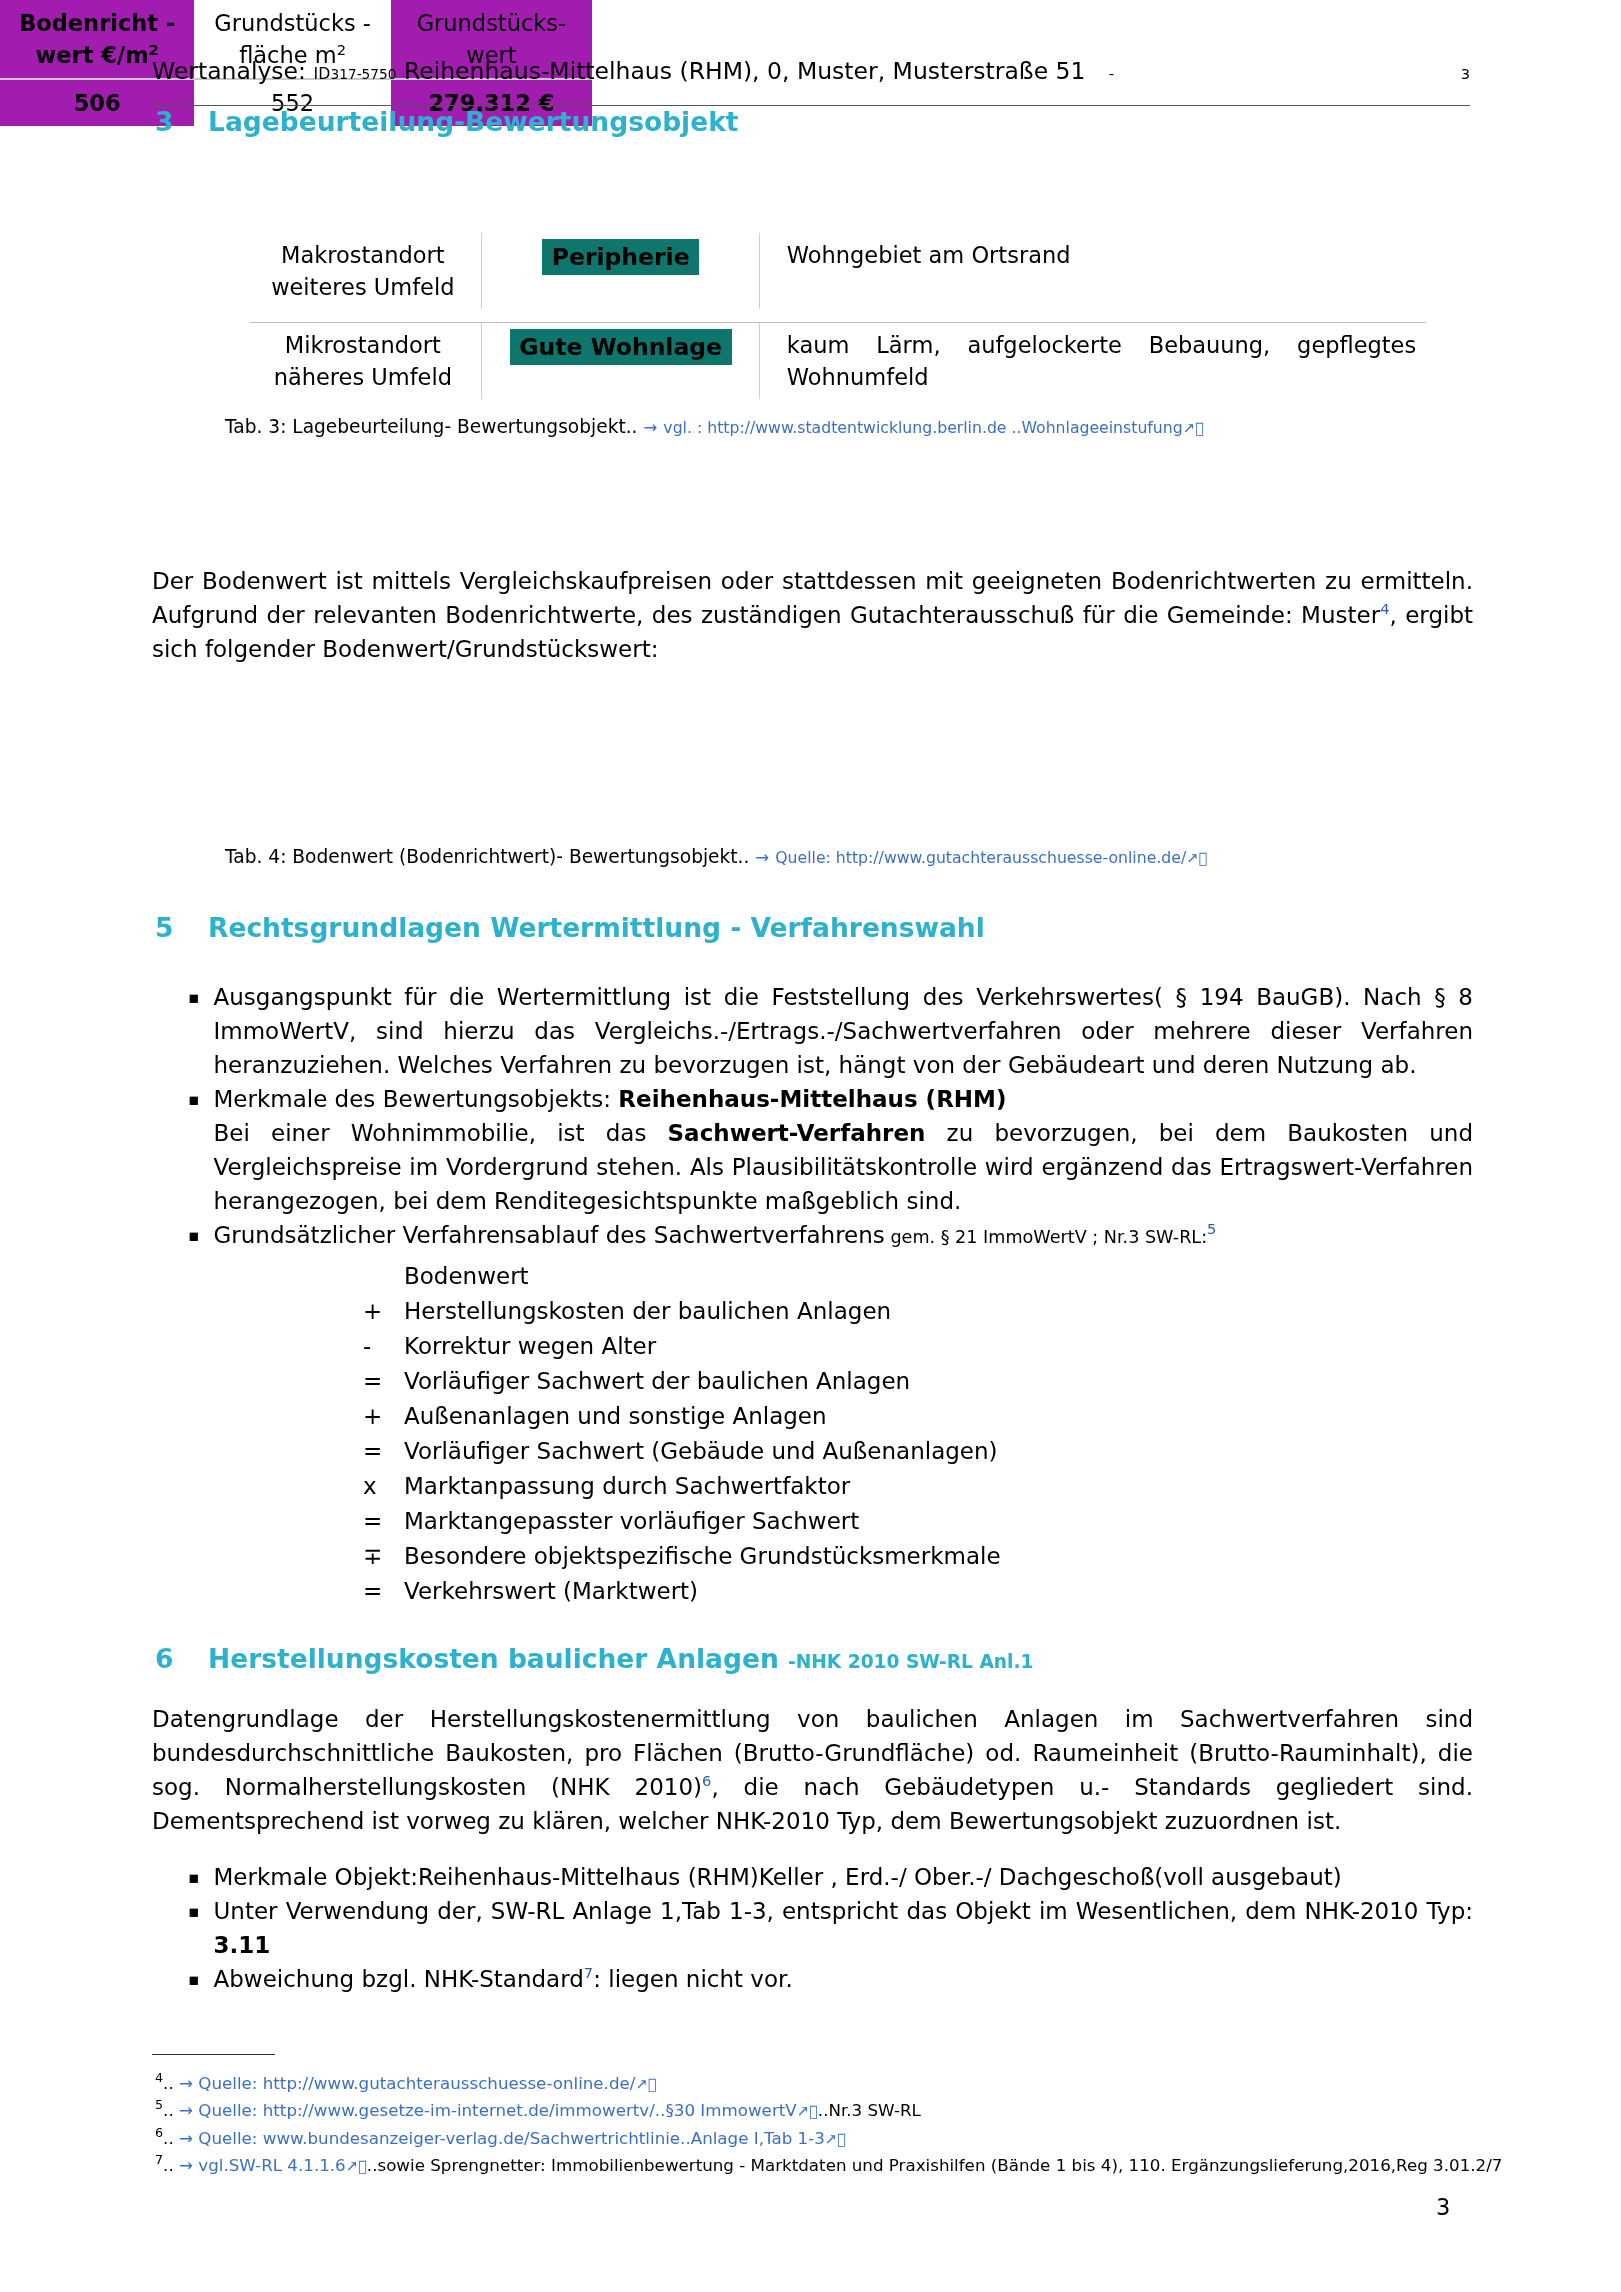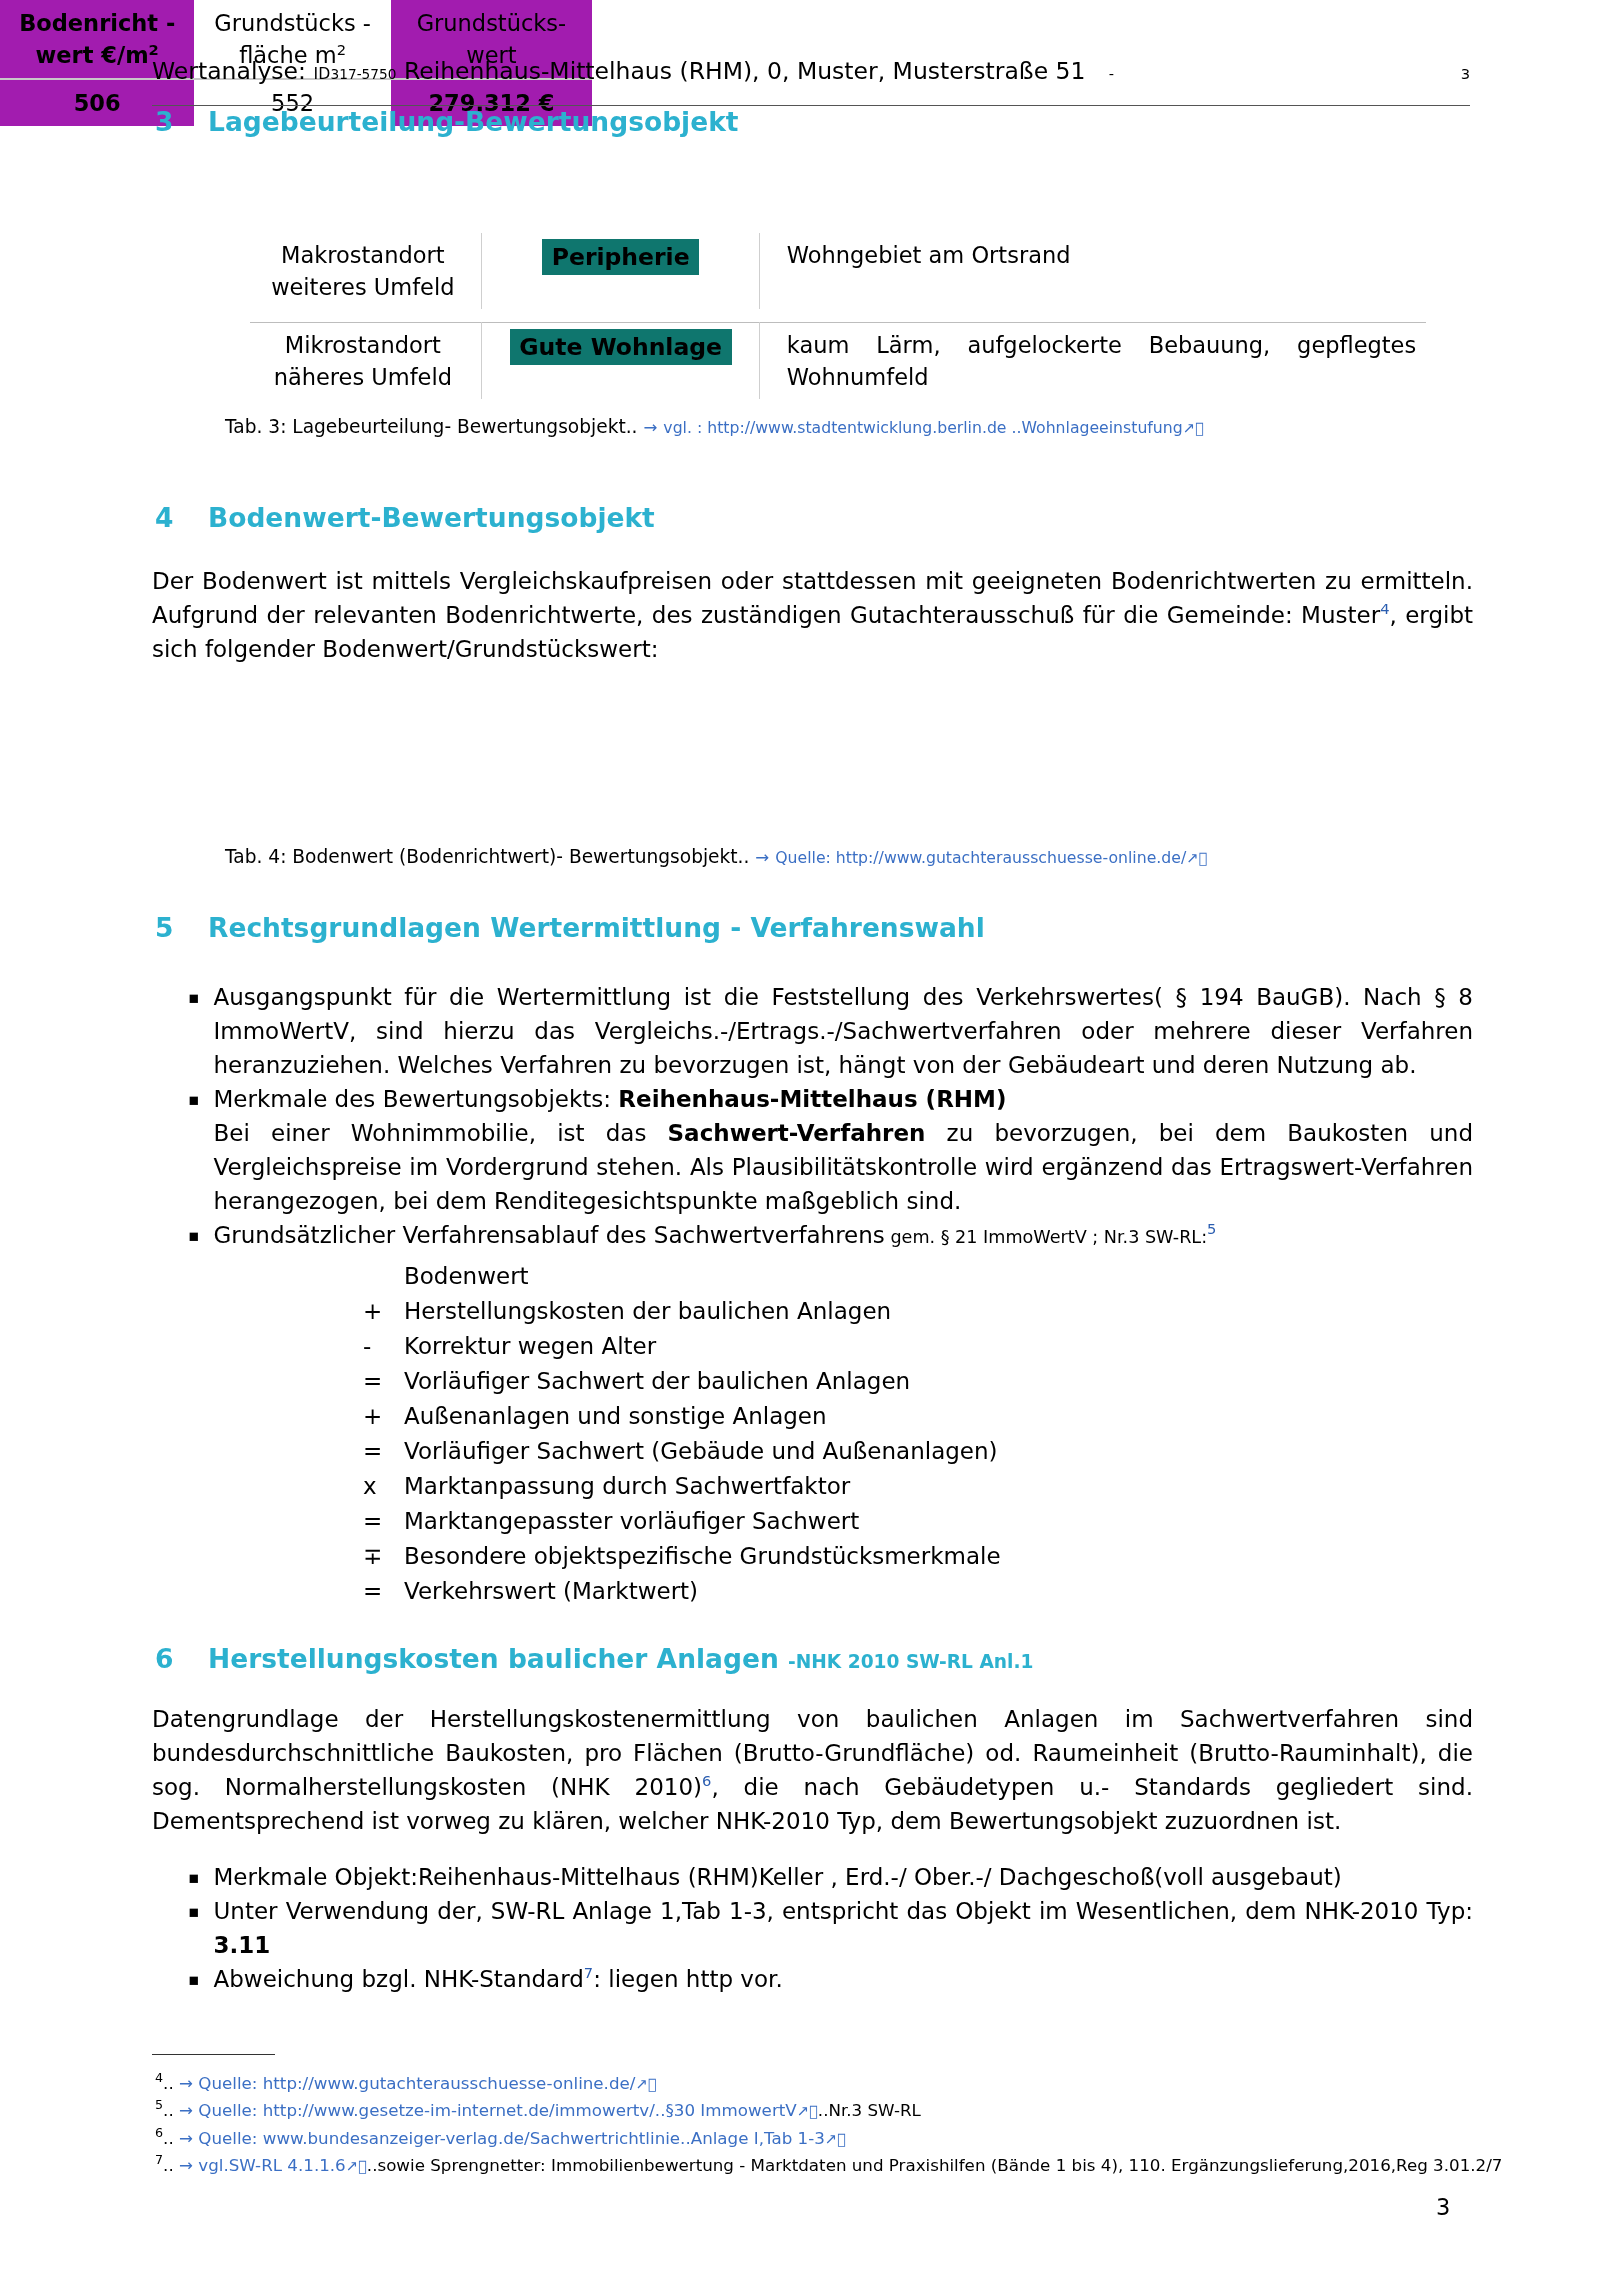--- a/index.html
+++ b/index.html
@@ -274,23 +274,20 @@
     </tr>
   </tbody>
     </table>
 
   <div class="caption" style="left:225px; top:416px; width:686px;">
     <span>Tab. 3: Lagebeurteilung- Bewertungsobjekt..</span>
     <span class="arrow">→</span>
     <span class="lnk">vgl. : http://www.stadtentwicklung.berlin.de ..Wohnlageeinstufung</span><span class="extlink">↗⃞</span>
   </div>
 
-  <div class="sec-h" style="left:155px; top:502px;">
-    <span class="num">4</span><span>Bodenwert-Bewertungsobjekt</span>
-  </div>
 
   <div class="para" style="left:152px; top:564px; width:1321px;">
     <span>Der Bodenwert ist mittels Vergleichskaufpreisen oder stattdessen mit geeigneten Bodenrichtwerten zu ermitteln. Aufgrund der relevanten Bodenrichtwerte, des zuständigen Gutachterausschuß für die Gemeinde: Muster</span><span class="sup">4</span><span>, ergibt sich folgender Bodenwert/Grundstückswert:</span>
   </div>
 
   <table class="t4">
     <tbody>
         <tr>
       <td class="w1 hl b">
         <span>Bodenricht -</span><br>
@@ -406,21 +403,21 @@
     </div>
     <div class="bitem">
       <div class="bullet">▪</div>
       <div class="btext">
         <span>Unter Verwendung der, SW-RL Anlage 1,Tab 1-3, entspricht das Objekt im Wesentlichen, dem NHK-2010 Typ: </span><b>3.11</b>
       </div>
     </div>
     <div class="bitem">
       <div class="bullet">▪</div>
       <div class="btext">
-        <span>Abweichung bzgl. NHK-Standard</span><span class="sup">7</span><span>: liegen http vor.</span>
+        <span>Abweichung bzgl. NHK-Standard</span><span class="sup">7</span><span>: liegen nicht vor.</span>
       </div>
     </div>
   </div>
 
   <div class="fn-rule"></div>
   <div class="footnotes">
     <div class="fn">
       <span class="mark">4</span><span>..</span>
       <span class="arrow">→</span>
       <span class="u">Quelle: http://www.gutachterausschuesse-online.de/</span><span class="extlink">↗⃞</span><span class="plain"></span>

